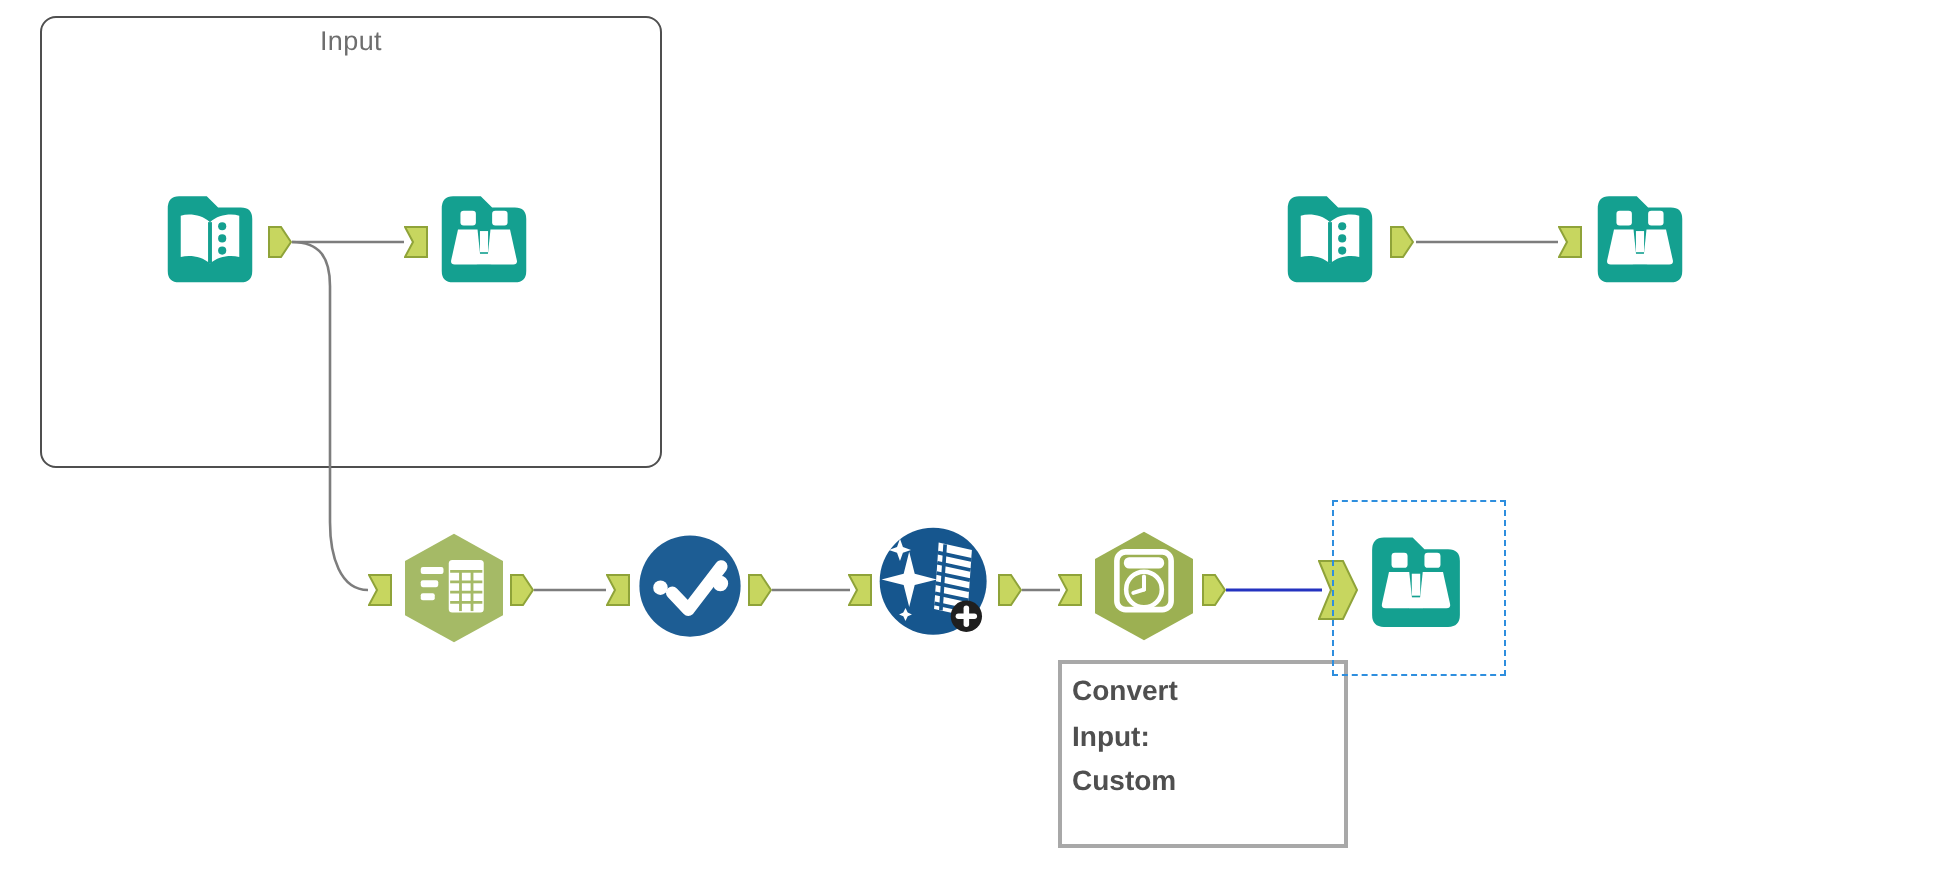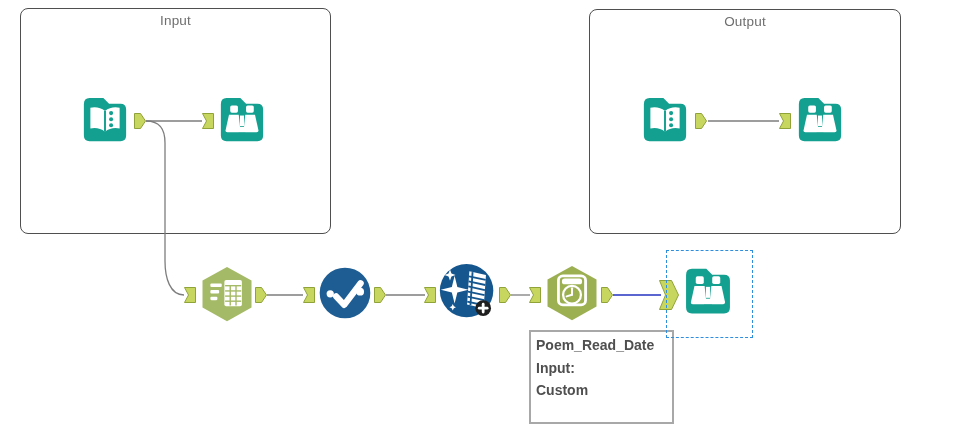--- a/index.html
+++ b/index.html
@@ -41,23 +41,20 @@
   #annotation .ann-line{font-size:14px;font-weight:bold;color:#4f4f4f;
                         line-height:22.5px;white-space:nowrap;}
 </style>
 </head>
 <body>
 
 <div class="canvas">
 
   <div class="cbox" id="box-input">
     <div class="cbox-label">Input</div>
-  </div>
-  <div class="cbox" id="box-output">
-    <div class="cbox-label">Output</div>
   </div>
 
   <svg class="wires" width="974" height="441">
     <path class="wire" d="M146,121 L202,121"></path>
     <path class="wire" d="M146,121 C160,121 165,129 165,143 L165,261 C165,278 170,295 184,295"></path>
     <path class="wire" d="M267,295 L303,295"></path>
     <path class="wire" d="M386,295 L425,295"></path>
     <path class="wire" d="M511,295 L530,295"></path>
     <path class="wire selected" d="M613,295 L661,295"></path>
     <path class="wire" d="M708,121 L779,121"></path>
@@ -229,18 +226,18 @@
         <rect x="37" y="14" width="9.5" height="9" rx="2"></rect>
         <path d="M16 25.5 L28 25.5 L30 44.5 Q30.2 47 27.5 47 L14 47 Q11.3 47 11.8 44.5 Z"></path>
         <path d="M36 25.5 L48 25.5 L52.2 44.5 Q52.7 47 50 47 L36.5 47 Q33.8 47 34 44.5 Z"></path>
         <rect x="29.5" y="26.5" width="5" height="13"></rect>
         <rect x="28" y="40.5" width="8" height="6.5"></rect>
       </g>
     </svg>
   </div>
 
   <div id="annotation">
-    <div class="ann-line">Poem_Read_Date</div>
+    <div class="ann-line">Convert</div>
     <div class="ann-line">Input:</div>
     <div class="ann-line">Custom</div>
   </div>
 
 </div>
 
 </body></html>

